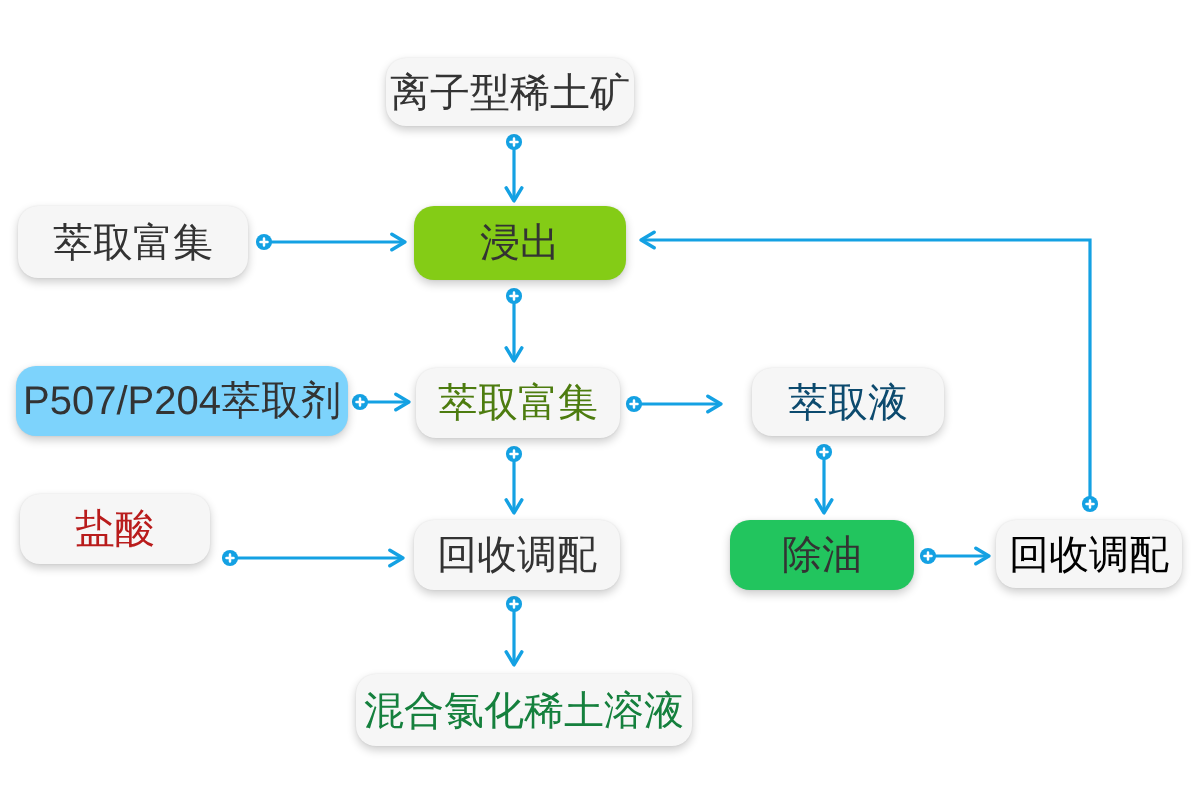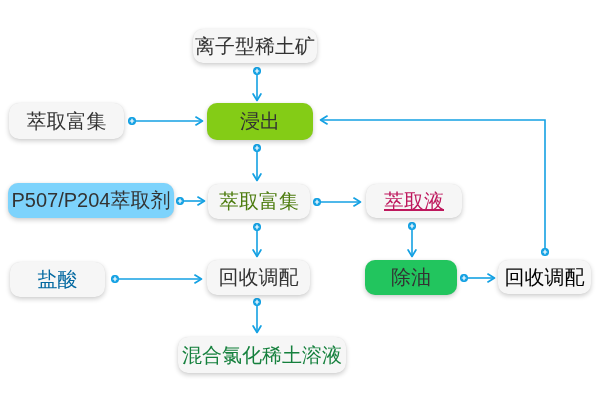--- a/index.html
+++ b/index.html
@@ -71,24 +71,24 @@
       </div>
       <div class="node" style="left: 207px; top: 103px; width: 106px; height: 37px; background: #84cc16; color: rgb(51, 51, 51);">
         <span>浸出</span>
       </div>
       <div class="node" style="left: 8px; top: 183px; width: 166px; height: 35px; background: #7dd3fc; color: rgb(51, 51, 51);">
         <span>P507/P204萃取剂</span>
       </div>
       <div class="node" style="left: 208px; top: 184px; width: 102px; height: 35px; background: rgb(246, 246, 246); color: #4d7c0f;">
         <span>萃取富集</span>
       </div>
-      <div class="node" style="left: 366px; top: 184px; width: 96px; height: 34px; background: rgb(246, 246, 246); color: #be185d; text-decoration: underline;">
+      <div class="node" style="left: 376px; top: 184px; width: 96px; height: 34px; background: rgb(246, 246, 246); color: #0c4a6e;">
         <span>萃取液</span>
       </div>
-      <div class="node" style="left: 10px; top: 262px; width: 95px; height: 35px; background: rgb(246, 246, 246); color: #0369a1;">
+      <div class="node" style="left: 10px; top: 247px; width: 95px; height: 35px; background: rgb(246, 246, 246); color: #b91c1c;">
         <span>盐酸</span>
       </div>
       <div class="node" style="left: 207px; top: 260px; width: 103px; height: 35px; background: rgb(246, 246, 246); color: rgb(51, 51, 51);">
         <span>回收调配</span>
       </div>
       <div class="node" style="left: 365px; top: 260px; width: 92px; height: 35px; background: #22c55e; color: rgb(51, 51, 51); align-items: center;">
         <span>除油</span>
       </div>
       <div class="node" style="left: 498px; top: 260px; width: 93px; height: 34px; background: rgb(246, 246, 246); color: #000000;">
         <span>回收调配</span>

